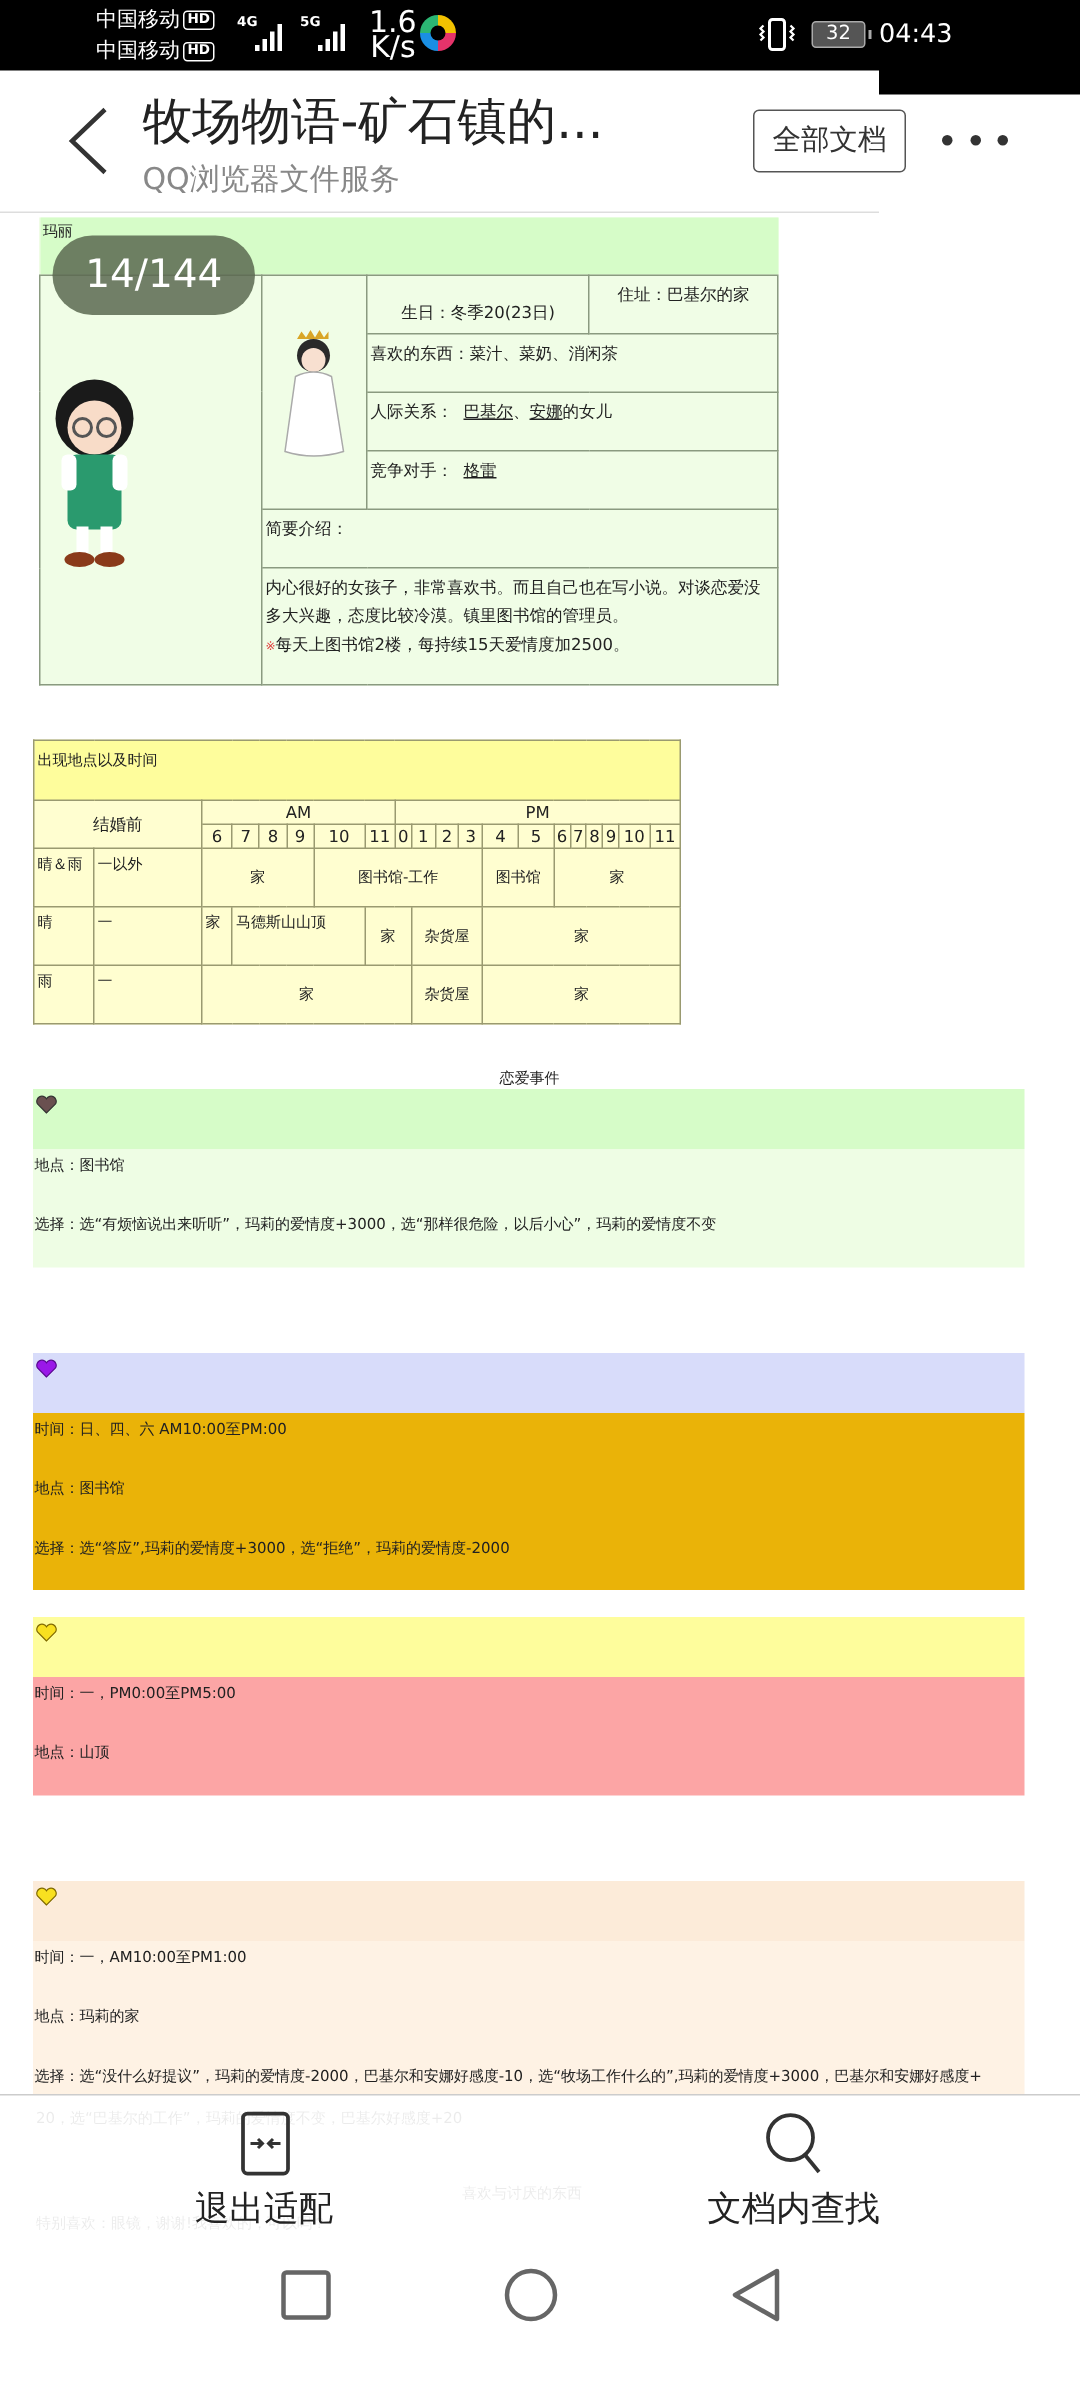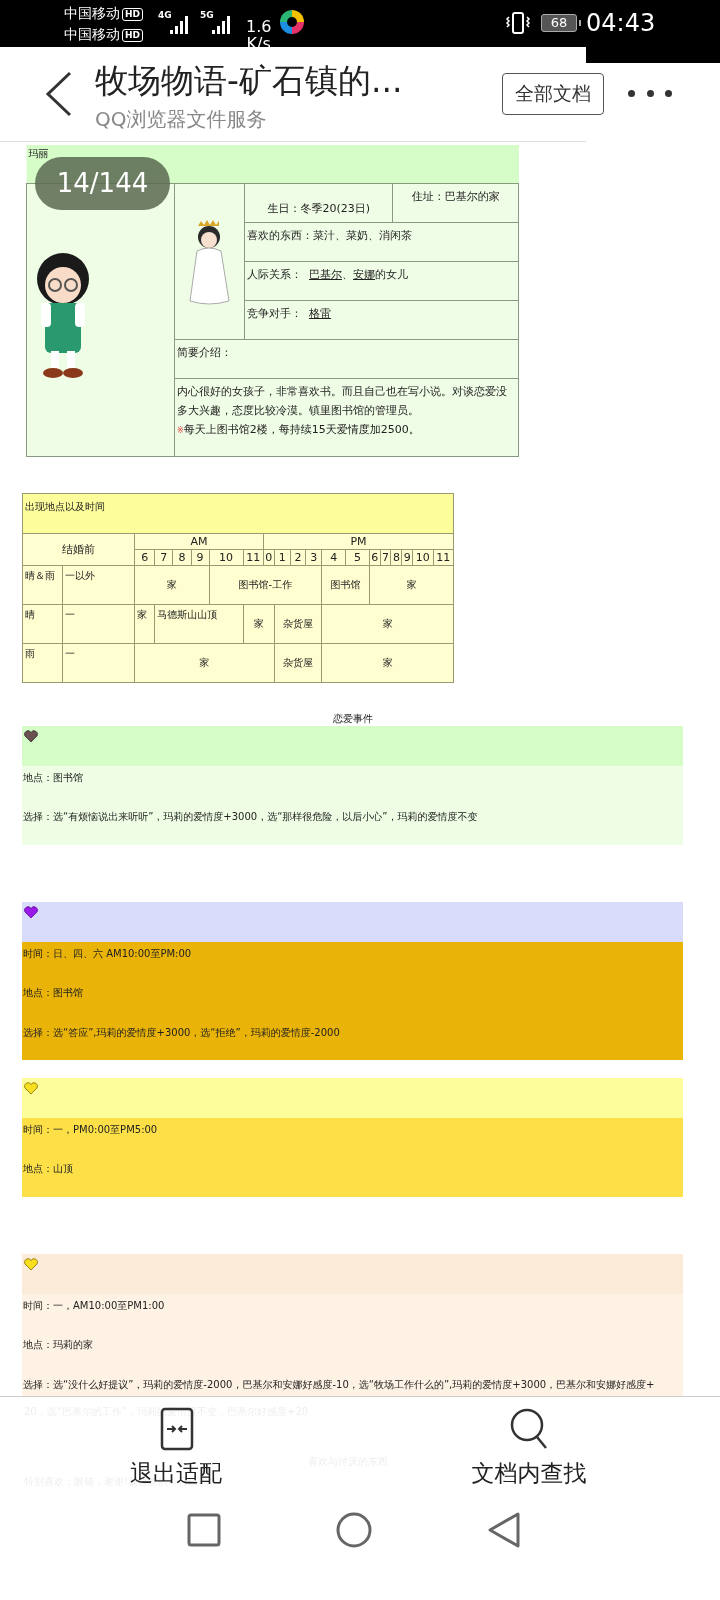--- a/index.html
+++ b/index.html
@@ -5,28 +5,28 @@
   * { box-sizing: border-box; margin: 0; padding: 0; }
   html, body { width: 720px; height: 1600px; overflow: hidden; background: #fff;
     font-family: "DejaVu Sans", "Liberation Sans", sans-serif; color: #222; }
   
   .status-bar { position: absolute; left: 0; top: 0; width: 720px; height: 63px; background: #000; color: #fff; }
   .carrier { position: absolute; left: 64px; font-size: 14px; line-height: 14px; }
   .carrier .hd { display: inline-block; border: 1.5px solid #fff; border-radius: 3px; font-size: 9px; line-height: 9px; padding: 1px 2px; font-weight: bold; vertical-align: middle; margin-left: 2px; }
   .sig { position: absolute; top: 10px; font-size: 9px; font-weight: bold; }
   .bars { position: absolute; top: 12px; display: flex; align-items: flex-end; gap: 2px; height: 22px; }
   .bars i { display: block; width: 3px; background: #fff; }
-  .netspeed { position: absolute; left: 246px; top: 18px; font-size: 16px; line-height: 17px; text-align: center; }
+  .netspeed { position: absolute; left: 246px; top: 6px; font-size: 20px; line-height: 17px; text-align: center; }
   .app-logo { position: absolute; left: 280px; top: 10px; width: 24px; height: 24px; border-radius: 50%;
     background: conic-gradient(#f2c200 0 25%, #e5336a 25% 50%, #1a8fe3 50% 75%, #2bb673 75% 100%); }
   .app-logo::after { content: ""; position: absolute; left: 7px; top: 7px; width: 10px; height: 10px; border-radius: 50%; background: #000; }
   .vibrate { position: absolute; left: 505px; top: 12px; width: 26px; height: 22px; }
   .battery { position: absolute; left: 541px; top: 14px; width: 36px; height: 18px; border: 1.5px solid #aaa; border-radius: 3px; background: #555; color: #fff; font-size: 13px; line-height: 15px; text-align: center; }
   .battery::after { content: ""; position: absolute; right: -5px; top: 5px; width: 2px; height: 6px; background: #aaa; }
-  .clock { position: absolute; left: 586px; top: 9px; font-size: 24px; line-height: 28px; }
+  .clock { position: absolute; left: 586px; top: 9px; font-size: 17px; line-height: 28px; }
 
   
   .header { position: absolute; left: 0; top: 47px; width: 586px; height: 95px; background: #fff; border-bottom: 1px solid #ddd; }
   .back-btn { position: absolute; left: 40px; top: 22px; width: 40px; height: 50px; }
   .doc-title { position: absolute; left: 95px; top: 14px; font-size: 33px; line-height: 40px; color: #222; white-space: nowrap; }
   .doc-sub { position: absolute; left: 95px; top: 60px; font-size: 20px; line-height: 24px; color: #888; }
   .all-docs { position: absolute; left: 502px; top: 26px; width: 102px; height: 42px; border: 1.5px solid #555; border-radius: 4px; font-size: 19px; line-height: 39px; text-align: center; color: #333; background: #fff; }
   .more-btn { position: absolute; left: 628px; top: 36px; width: 44px; height: 20px; display: flex; justify-content: space-between; align-items: center; }
   .more-btn i { display: block; width: 7px; height: 7px; border-radius: 50%; background: #333; }
 
@@ -90,21 +90,21 @@
   <div class="netspeed">
       <div>1.6</div>
       <div>K/s</div>
     </div>
   <div class="app-logo"></div>
   <svg class="vibrate" viewBox="0 0 26 22">
     <rect x="8" y="1" width="10" height="20" rx="2" fill="none" stroke="#fff" stroke-width="2"></rect>
     <path d="M4 5 l-2 2 l2 2 l-2 2 l2 2 l-2 2" stroke="#fff" fill="none" stroke-width="1.5"></path>
     <path d="M22 5 l2 2 l-2 2 l2 2 l-2 2 l2 2" stroke="#fff" fill="none" stroke-width="1.5"></path>
   </svg>
-  <div class="battery">68</div>
+  <div class="battery">32</div>
   <div class="clock">04:43</div>
 </div>
 
 <div class="header">
   <svg class="back-btn" viewBox="0 0 40 50">
     <path d="M30 4 L8 25 L30 46" stroke="#333" stroke-width="3" fill="none"></path>
   </svg>
   <div class="doc-title">牧场物语-矿石镇的...</div>
   <div class="doc-sub">QQ浏览器文件服务</div>
   <div class="all-docs">全部文档</div>
@@ -258,21 +258,21 @@
       <div class="row">选择：选“答应”,玛莉的爱情度+3000，选“拒绝”，玛莉的爱情度-2000</div>
     </div>
   </div>
 
   <div class="event" style="top:936px">
     <div class="head" style="background:#fefd9c">
       <svg class="heart" viewBox="0 0 14 13">
           <path d="M7 12 L1 6 A3.2 3.2 0 0 1 7 2.5 A3.2 3.2 0 0 1 13 6 Z" fill="#f8e020" stroke="#806a00" stroke-width="0.8"></path>
         </svg>
     </div>
-    <div style="background:#fde047">
+    <div style="background:#fca5a5">
       <div class="row">时间：一，PM0:00至PM5:00</div>
       <div class="row">地点：山顶</div>
     </div>
   </div>
 
   <div class="event" style="top:1112px">
     <div class="head" style="background:#fcebd9">
       <svg class="heart" viewBox="0 0 14 13">
           <path d="M7 12 L1 6 A3.2 3.2 0 0 1 7 2.5 A3.2 3.2 0 0 1 13 6 Z" fill="#f8e020" stroke="#806a00" stroke-width="0.8"></path>
         </svg>

